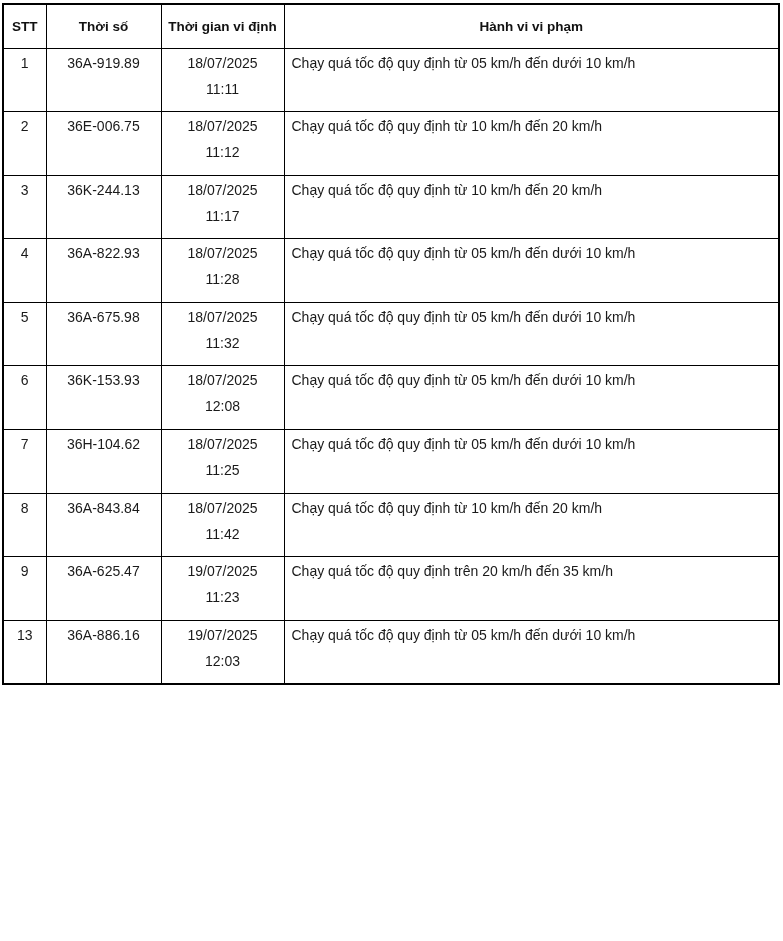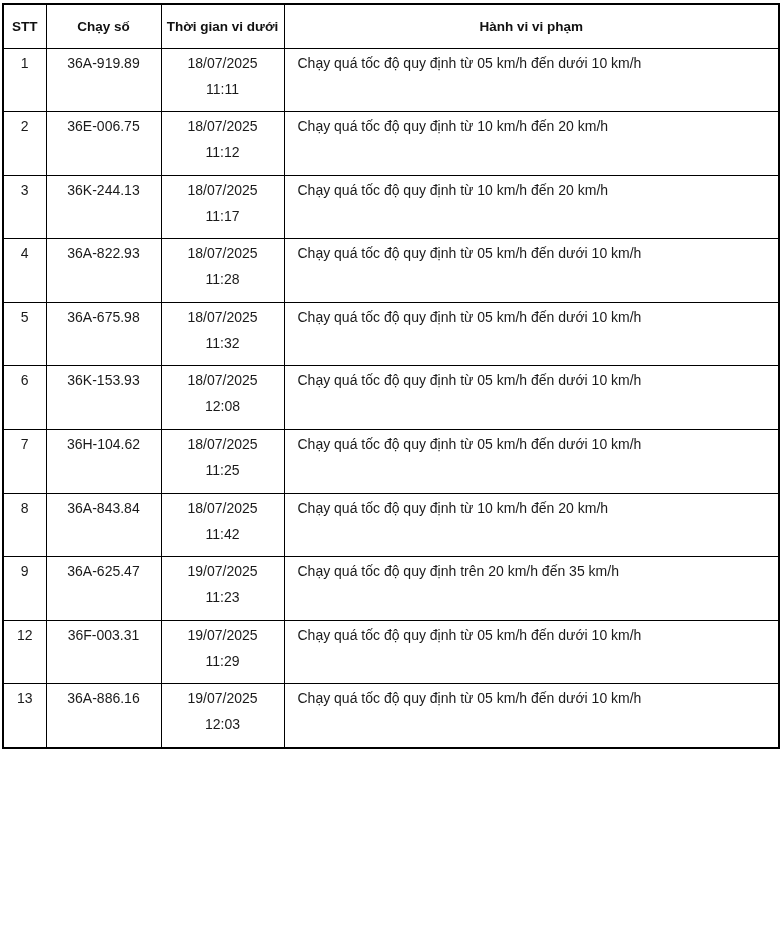--- a/index.html
+++ b/index.html
@@ -47,42 +47,42 @@
     font-size: 14px;
     line-height: 26px;
     padding: 1px 0 0 0;
     font-weight: normal;
   }
   td.col-stt, td.col-plate, td.col-time {
     text-align: center;
   }
   td.col-violation {
     text-align: left;
-    padding-left: 13px;
+    padding-left: 7px;
     padding-right: 6px;
   }
   .time-line {
     display: block;
   }
 </style>
 </head>
 <body>
 
 <table class="violations">
   <colgroup>
     <col style="width:43px">
     <col style="width:115px">
     <col style="width:123px">
     <col style="width:495px">
   </colgroup>
   <thead>
     <tr>
       <th>STT</th>
-      <th>Chạy số</th>
-      <th>Thời gian vi dưới</th>
+      <th>Thời số</th>
+      <th>Thời gian vi định</th>
       <th>Hành vi vi phạm</th>
     </tr>
   </thead>
   <tbody id="violations-body">
       <tr>
         <td class="col-stt">1</td>
         <td class="col-plate">36A-919.89</td>
         <td class="col-time">
           <span class="time-line">18/07/2025</span>
           <span class="time-line">11:11</span>
@@ -155,29 +155,20 @@
       <tr>
         <td class="col-stt">9</td>
         <td class="col-plate">36A-625.47</td>
         <td class="col-time">
           <span class="time-line">19/07/2025</span>
           <span class="time-line">11:23</span>
         </td>
         <td class="col-violation">Chạy quá tốc độ quy định trên 20 km/h đến 35 km/h</td>
       </tr>
       <tr>
-        <td class="col-stt">12</td>
-        <td class="col-plate">36F-003.31</td>
-        <td class="col-time">
-          <span class="time-line">19/07/2025</span>
-          <span class="time-line">11:29</span>
-        </td>
-        <td class="col-violation">Chạy quá tốc độ quy định từ 05 km/h đến dưới 10 km/h</td>
-      </tr>
-      <tr>
         <td class="col-stt">13</td>
         <td class="col-plate">36A-886.16</td>
         <td class="col-time">
           <span class="time-line">19/07/2025</span>
           <span class="time-line">12:03</span>
         </td>
         <td class="col-violation">Chạy quá tốc độ quy định từ 05 km/h đến dưới 10 km/h</td>
       </tr>
     </tbody>
 </table>

